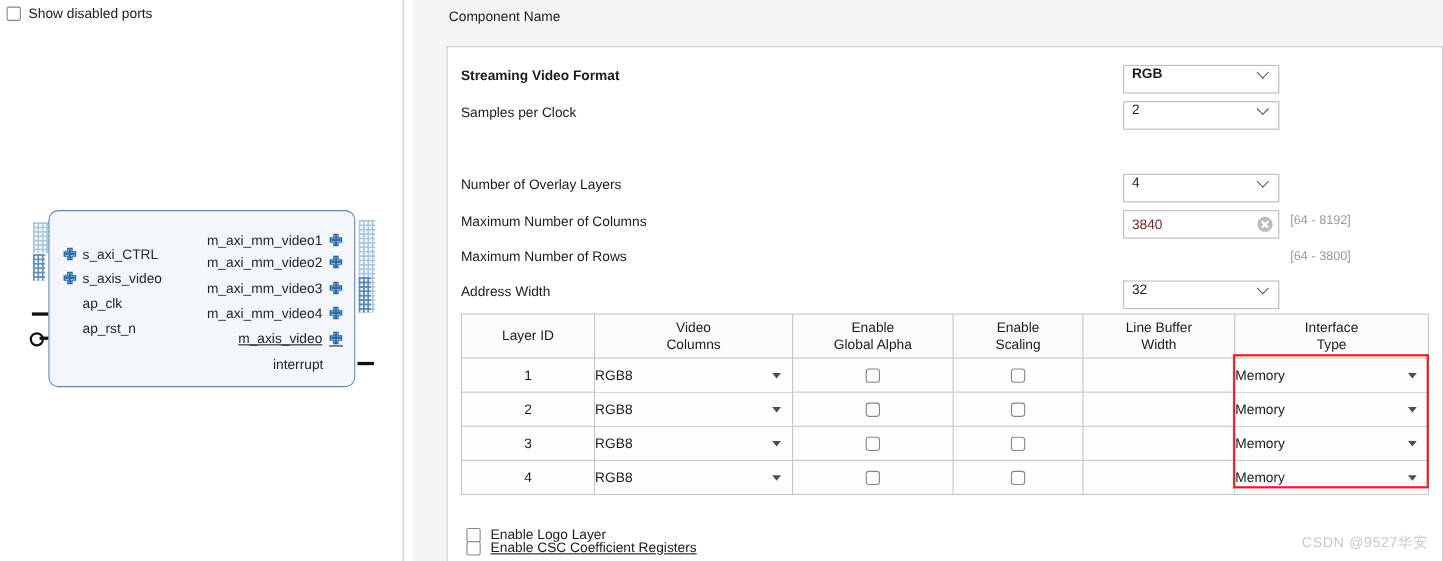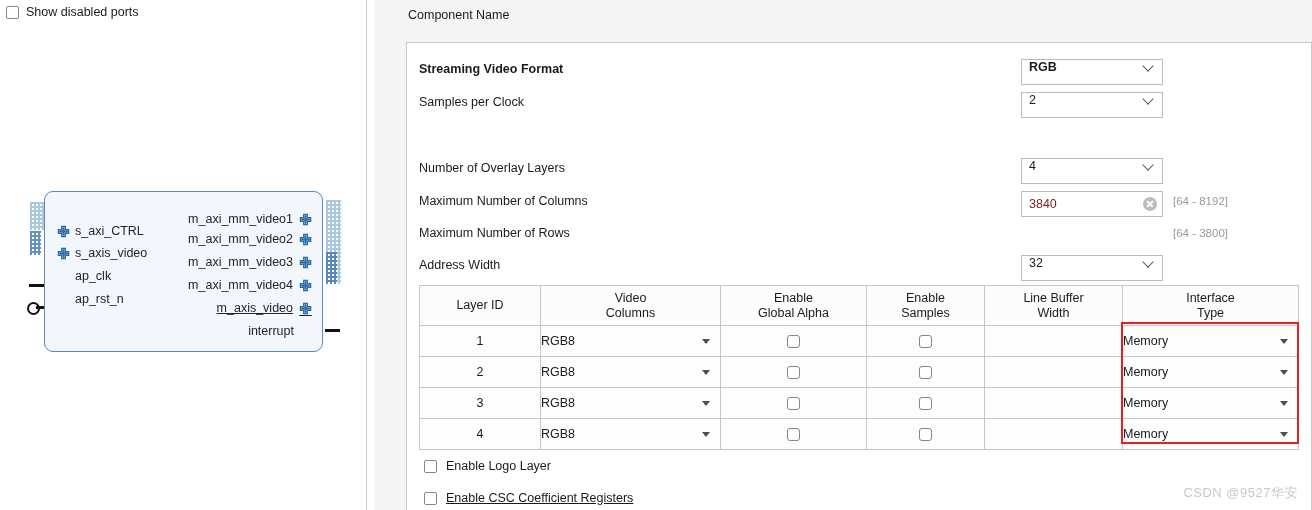--- a/index.html
+++ b/index.html
@@ -444,21 +444,21 @@
       <th>
         <div>Video</div>
         <div>Columns</div>
       </th>
       <th>
         <div>Enable</div>
         <div>Global Alpha</div>
       </th>
       <th>
         <div>Enable</div>
-        <div>Samples</div>
+        <div>Scaling</div>
       </th>
       <th>
         <div>Line Buffer</div>
         <div>Width</div>
       </th>
       <th>
         <div>Interface</div>
         <div>Type</div>
       </th>
     </tr>
@@ -518,21 +518,21 @@
       <td class="c-combo">
         <span>Memory</span>
         <span class="cell-arrow"></span>
       </td>
     </tr>
   </tbody>
 </table>
 
 <div id="red-box"></div>
 
-<div class="bottom-check" style="top:459px;">
+<div class="bottom-check" style="top:479px;">
   <span class="cb"></span>
   <span>Enable Logo Layer</span>
 </div>
 
 <div class="bottom-check" style="top:491px;text-decoration:underline;">
   <span class="cb"></span>
   <span>Enable CSC Coefficient Registers</span>
 </div>
 
 <div id="watermark">CSDN @9527华安</div>

